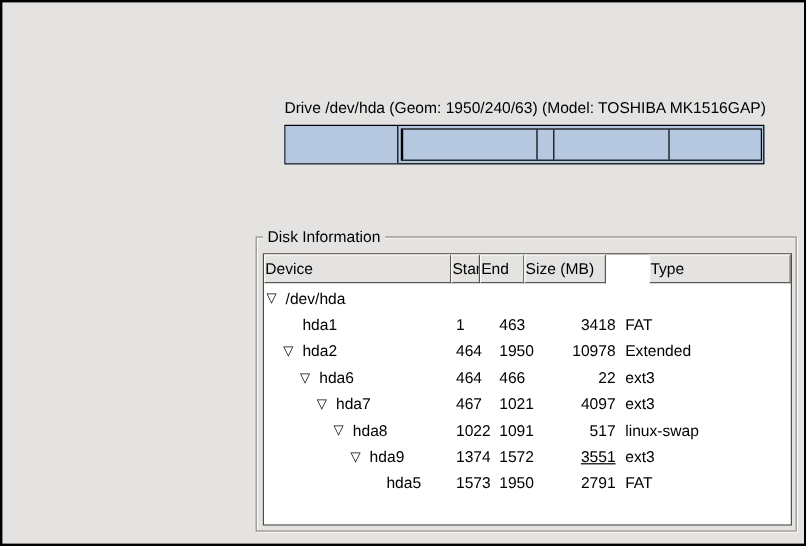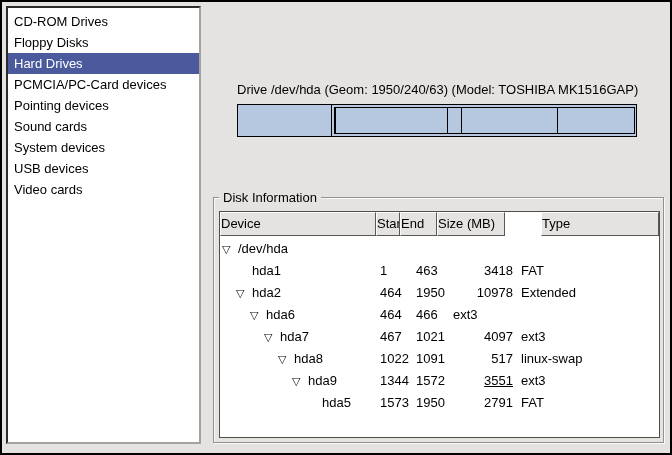--- a/index.html
+++ b/index.html
@@ -68,31 +68,20 @@
   .exp {
     display:inline-block; width:16px; flex:none;
     font-size:11px; line-height:22px; text-align:left;
   }
 </style>
 </head>
 <body>
 
 <div class="window">
 
-  <div class="sidebar" id="sidebar">
-      <div class="side-item">CD-ROM Drives</div>
-      <div class="side-item">Floppy Disks</div>
-      <div class="side-item selected">Hard Drives</div>
-      <div class="side-item">PCMCIA/PC-Card devices</div>
-      <div class="side-item">Pointing devices</div>
-      <div class="side-item">Sound cards</div>
-      <div class="side-item">System devices</div>
-      <div class="side-item">USB devices</div>
-      <div class="side-item">Video cards</div>
-    </div>
 
   <div class="drive-title">Drive /dev/hda (Geom: 1950/240/63) (Model: TOSHIBA MK1516GAP)</div>
 
   <div class="disk-bar" id="diskbar">
       <div class="seg-primary" style="width: 23.7%;"></div>
       <div class="ext-box" style="left: 24.2%;">
         <div class="ext-seg" style="width: 0.2%;"></div>
         <div class="ext-seg" style="width: 37.3%;"></div>
         <div class="ext-seg" style="width: 4.7%;"></div>
         <div class="ext-seg" style="width: 32.4%;"></div>
@@ -141,20 +130,21 @@
             <div class="td num-right" style="width: 68px;">10978</div>
             <div class="td" style="flex: 1 1 0%;">Extended</div>
           </div>
           <div class="tr">
             <div class="td dev" style="width: 156px; padding-left: 30px;">
               <span class="exp">▽</span>
               <span>hda6</span>
             </div>
             <div class="td" style="width: 36px;">464</div>
             <div class="td" style="width: 37px;">466</div>
+            <div class="td num-right" style="width: 68px;">22</div>
             <div class="td" style="flex: 1 1 0%;">ext3</div>
           </div>
           <div class="tr">
             <div class="td dev" style="width: 156px; padding-left: 44px;">
               <span class="exp">▽</span>
               <span>hda7</span>
             </div>
             <div class="td" style="width: 36px;">467</div>
             <div class="td" style="width: 37px;">1021</div>
             <div class="td num-right" style="width: 68px;">4097</div>
@@ -168,21 +158,21 @@
             <div class="td" style="width: 36px;">1022</div>
             <div class="td" style="width: 37px;">1091</div>
             <div class="td num-right" style="width: 68px;">517</div>
             <div class="td" style="flex: 1 1 0%;">linux-swap</div>
           </div>
           <div class="tr">
             <div class="td dev" style="width: 156px; padding-left: 72px;">
               <span class="exp">▽</span>
               <span>hda9</span>
             </div>
-            <div class="td" style="width: 36px;">1344</div>
+            <div class="td" style="width: 36px;">1374</div>
             <div class="td" style="width: 37px;">1572</div>
             <div class="td num-right" style="width: 68px; text-decoration: underline;">3551</div>
             <div class="td" style="flex: 1 1 0%;">ext3</div>
           </div>
           <div class="tr">
             <div class="td dev" style="width: 156px; padding-left: 86px;">
               <span class="exp"></span>
               <span>hda5</span>
             </div>
             <div class="td" style="width: 36px;">1573</div>

